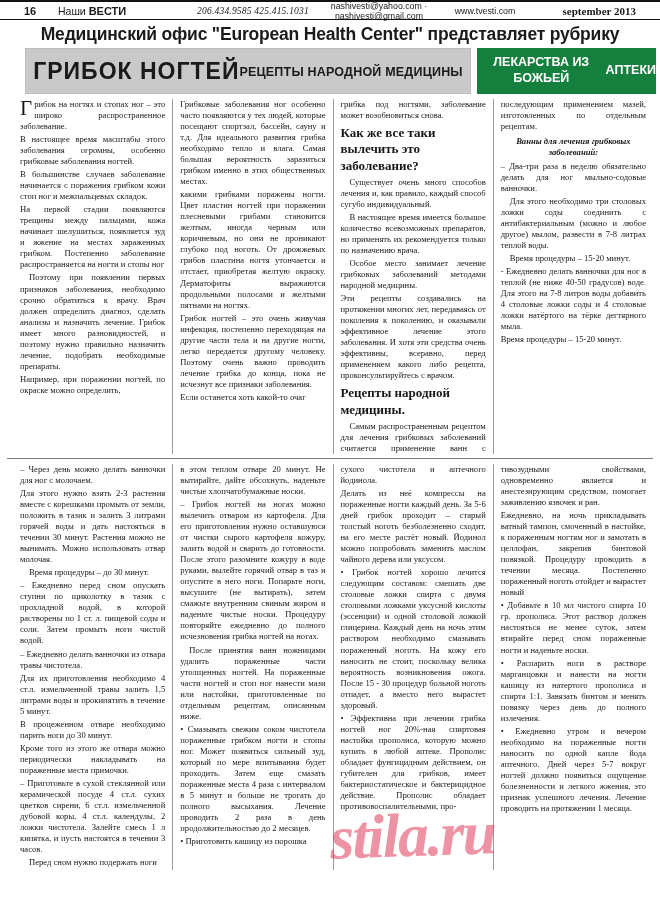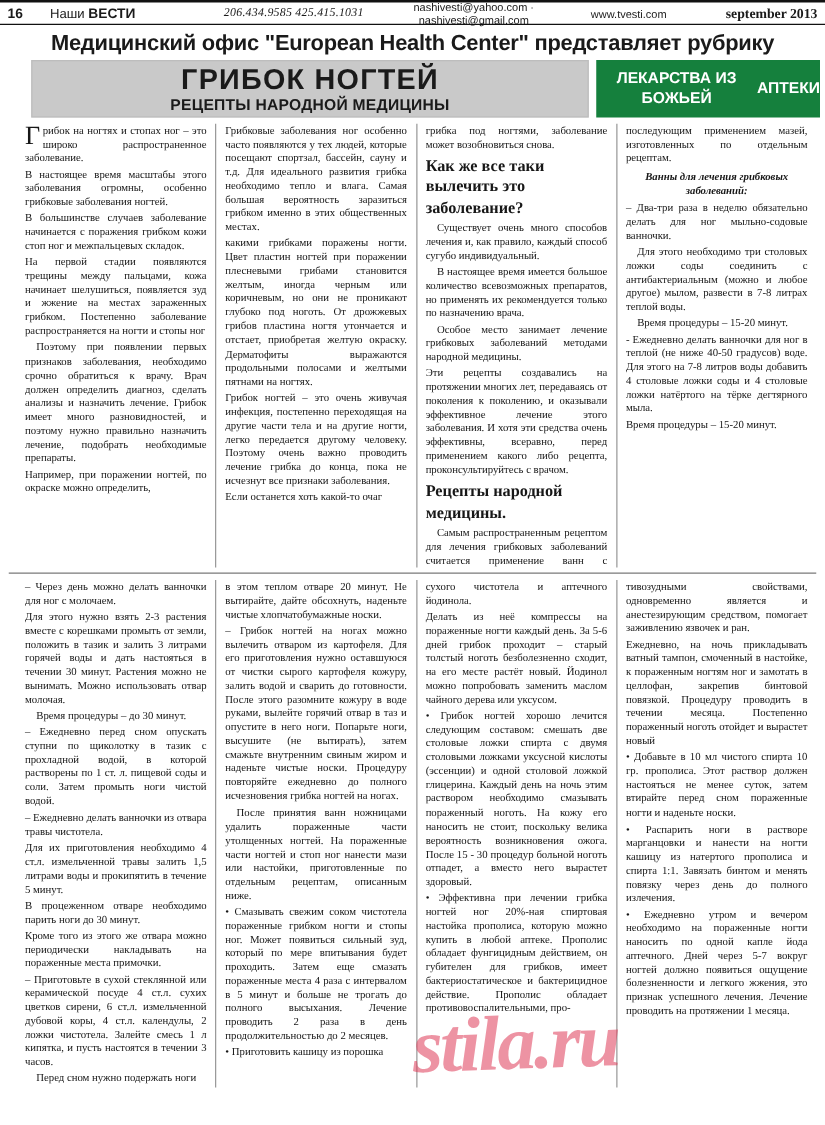--- a/index.html
+++ b/index.html
@@ -17,21 +17,21 @@
   }
 
   
   .masthead {
     position: relative;
     height: 20px;
     border-top: 2px solid #111;
     border-bottom: 1.5px solid #111;
     display: flex;
     align-items: center;
-    padding: 0 6px;
+    padding: 0 24px;
     box-sizing: border-box;
   }
   .mh-page {
     font-family: "Liberation Sans", sans-serif;
     font-weight: bold;
     font-size: 11px;
     width: 34px;
   }
   .mh-name {
     font-family: "Liberation Sans", sans-serif;
@@ -79,21 +79,20 @@
   }
   .title-row {
     display: flex;
     height: 46px;
     margin: 0 4px 0 4px;
   }
   .title-left {
     flex: 1;
     background: #c9c9c9;
     display: flex;
-    flex-direction: column;
     align-items: center;
     justify-content: center;
     border: 1px solid #bdbdbd;
     box-sizing: border-box;
     margin-left: 21px;
   }
   .title-left .t1 {
     font-family: "Liberation Sans", sans-serif;
     font-weight: bold;
     font-size: 23px;

